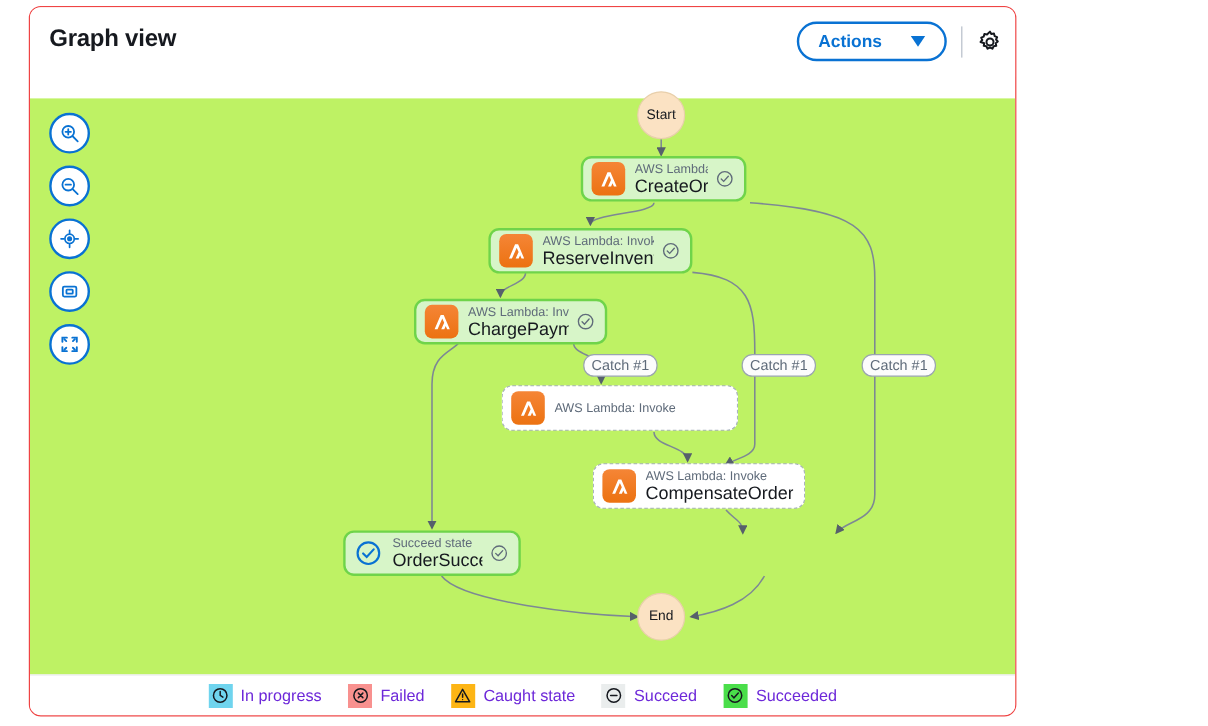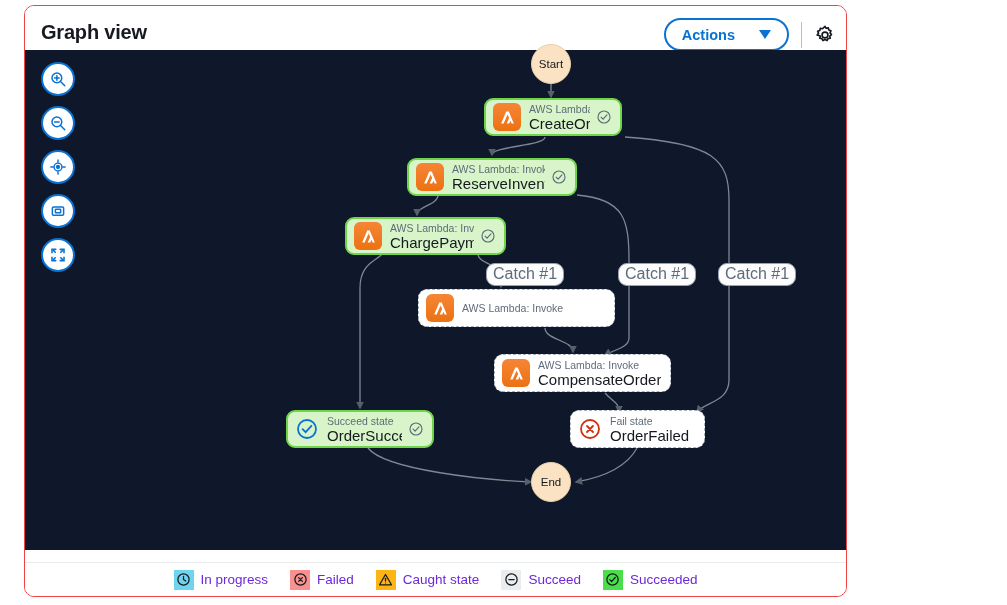--- a/index.html
+++ b/index.html
@@ -43,23 +43,23 @@
     font-size: 14.5px; font-weight: bold;
     cursor: pointer; white-space: nowrap;
   }
   .caret { width: 0; height: 0; border-left: 6px solid transparent;
            border-right: 6px solid transparent; border-top: 9px solid #0972d3; }
   #header-divider { width: 1px; height: 26px; background: #b6bec9; }
   #settings-button { width: 22px; height: 22px; cursor: pointer; display:flex; }
 
   
   #canvas {
-    position: absolute; left: 0; top: 44px;
+    position: absolute; left: 0; top: 76px;
     width: 100%; height: 500px;
-    background: #0f172a;
+    background: #bef264;
   }
   #graph-svg { position: absolute; left: 0; top: 0; }
 
   
   #zoom-toolbar {
     position: absolute; left: 16px; top: 12px;
     display: flex; flex-direction: column; gap: 10px;
   }
   .tool-btn {
     width: 34px; height: 34px; border-radius: 50%;
@@ -95,21 +95,21 @@
                overflow: hidden; }
   .node-sub { font-size: 10.5px; color: #5f6b7a; line-height: 12px;
               white-space: nowrap; overflow: hidden; }
   .node-title { font-size: 15px; color: #16191f; line-height: 17px;
                 white-space: nowrap; }
   .node-status { margin-left: 6px; flex: 0 0 16px; display: flex; }
 
   
   .catch-label {
     position: absolute;
-    font-size: 16px; color: #5f6b7a;
+    font-size: 12px; color: #5f6b7a;
     background: #fcfcfc; border: 1px solid #9aa4b0;
     border-radius: 9px; padding: 1px 6px 2px 6px;
     white-space: nowrap;
   }
 
   
   #legend {
     position: absolute; left: 0; bottom: 0;
     width: 100%; height: 34px;
     border-top: 1px solid #e9ebed; background: #ffffff;
@@ -305,32 +305,20 @@
         <span class="node-title">OrderSuccess</span>
       </span>
       <span class="node-status">
         <svg width="16" height="16" viewBox="0 0 24 24" fill="none" stroke="#5f6b7a" stroke-width="1.7">
           <circle cx="12" cy="12" r="9"></circle>
             <path d="M7.6 12.2l3 3 5.8-6.4" stroke-linecap="round"></path>
         </svg>
       </span>
     </div>
 
-    <div class="node task-node notrun" style="left:545px; top:360px; width:135px;">
-      <span class="state-icon">
-        <svg width="24" height="24" viewBox="0 0 24 24" fill="none" stroke="#d13212" stroke-width="1.8">
-          <circle cx="12" cy="12" r="9"></circle>
-            <path d="M9 9l6 6M15 9l-6 6" stroke-linecap="round"></path>
-        </svg>
-      </span>
-      <span class="node-text">
-        <span class="node-sub">Fail state</span>
-        <span class="node-title">OrderFailed</span>
-      </span>
-    </div>
 
     <div class="node term-node" style="left:506px; top:412px;justify-content:center;">
       <span>End</span>
     </div>
 
     <div class="catch-label" style="left:461px; top:213px;">Catch #1</div>
     <div class="catch-label" style="left:593px; top:213px;">Catch #1</div>
     <div class="catch-label" style="left:693px; top:213px;">Catch #1</div>
   </div>
 

